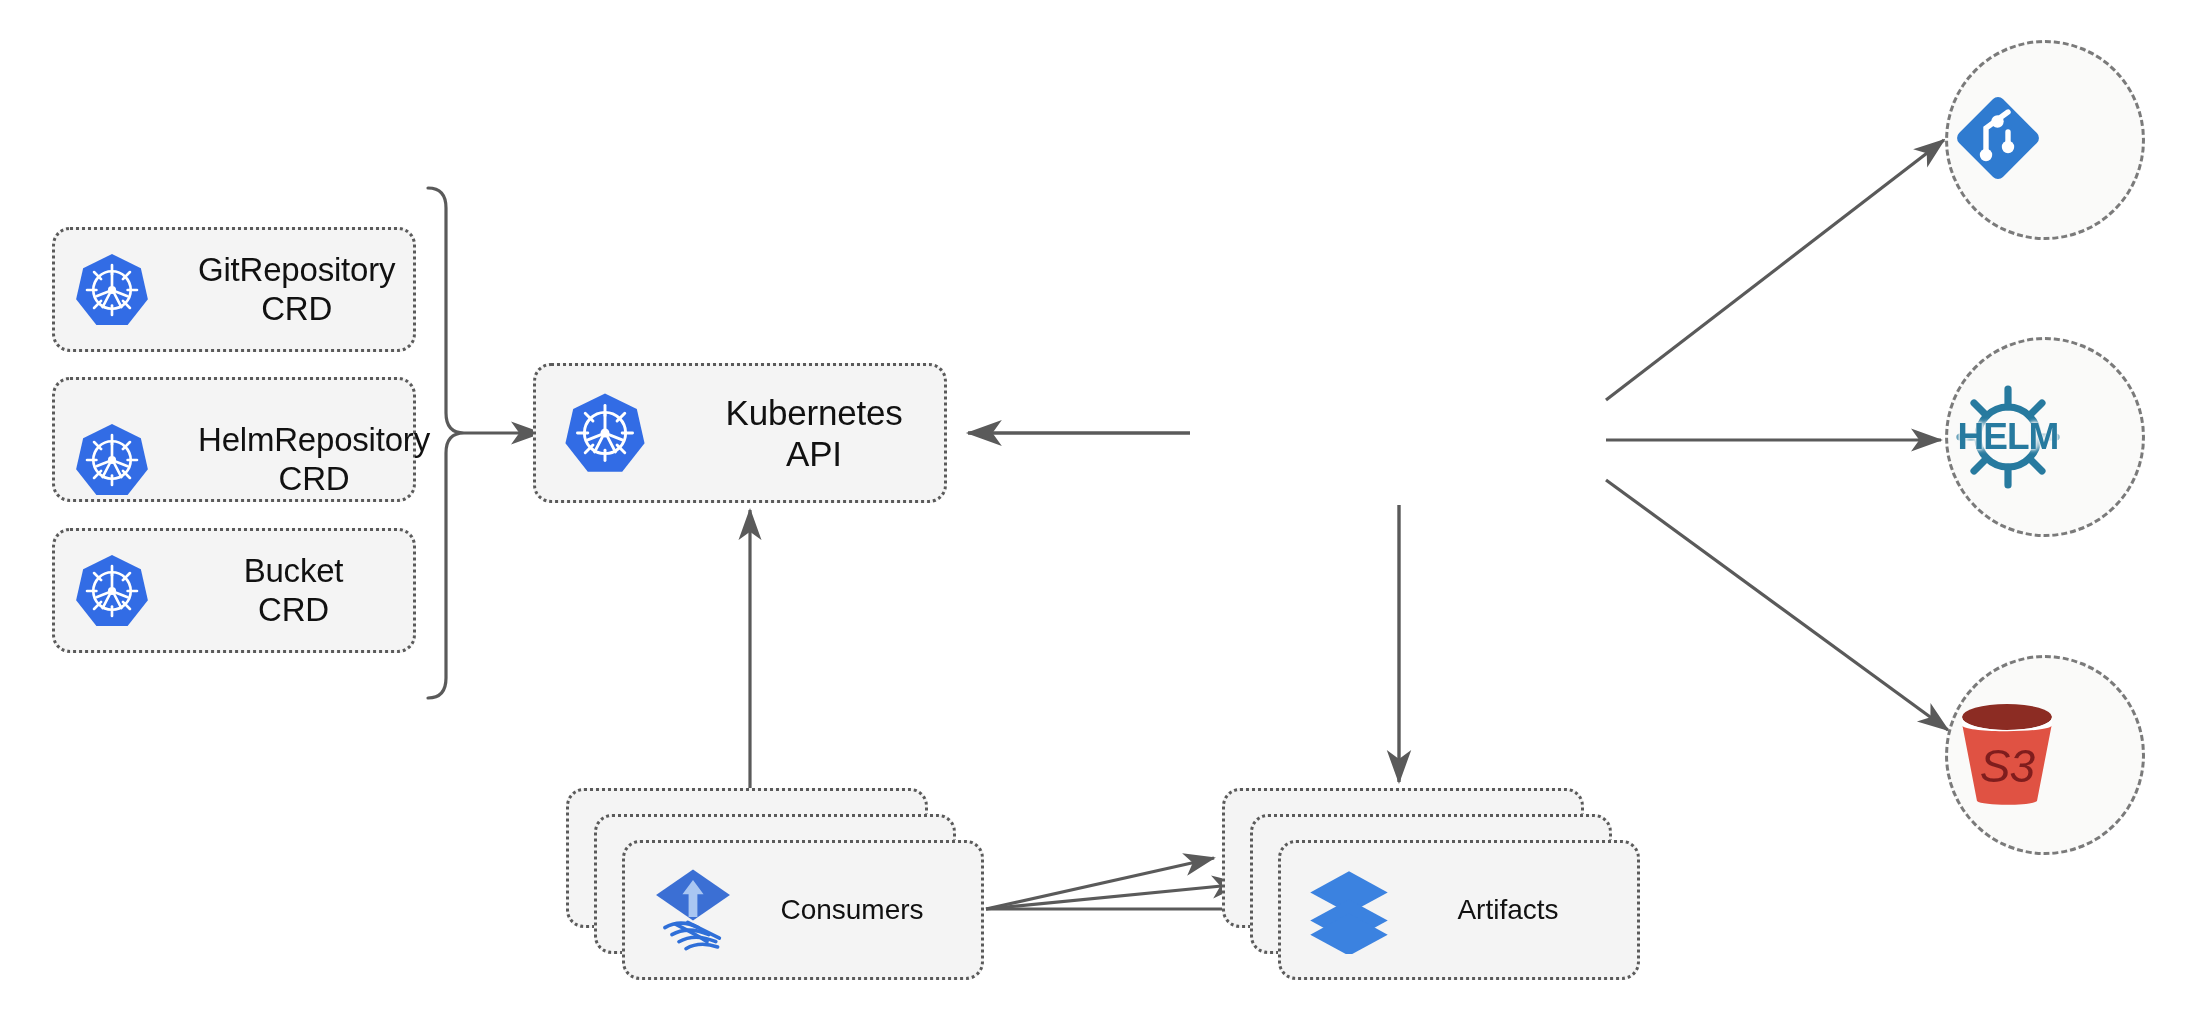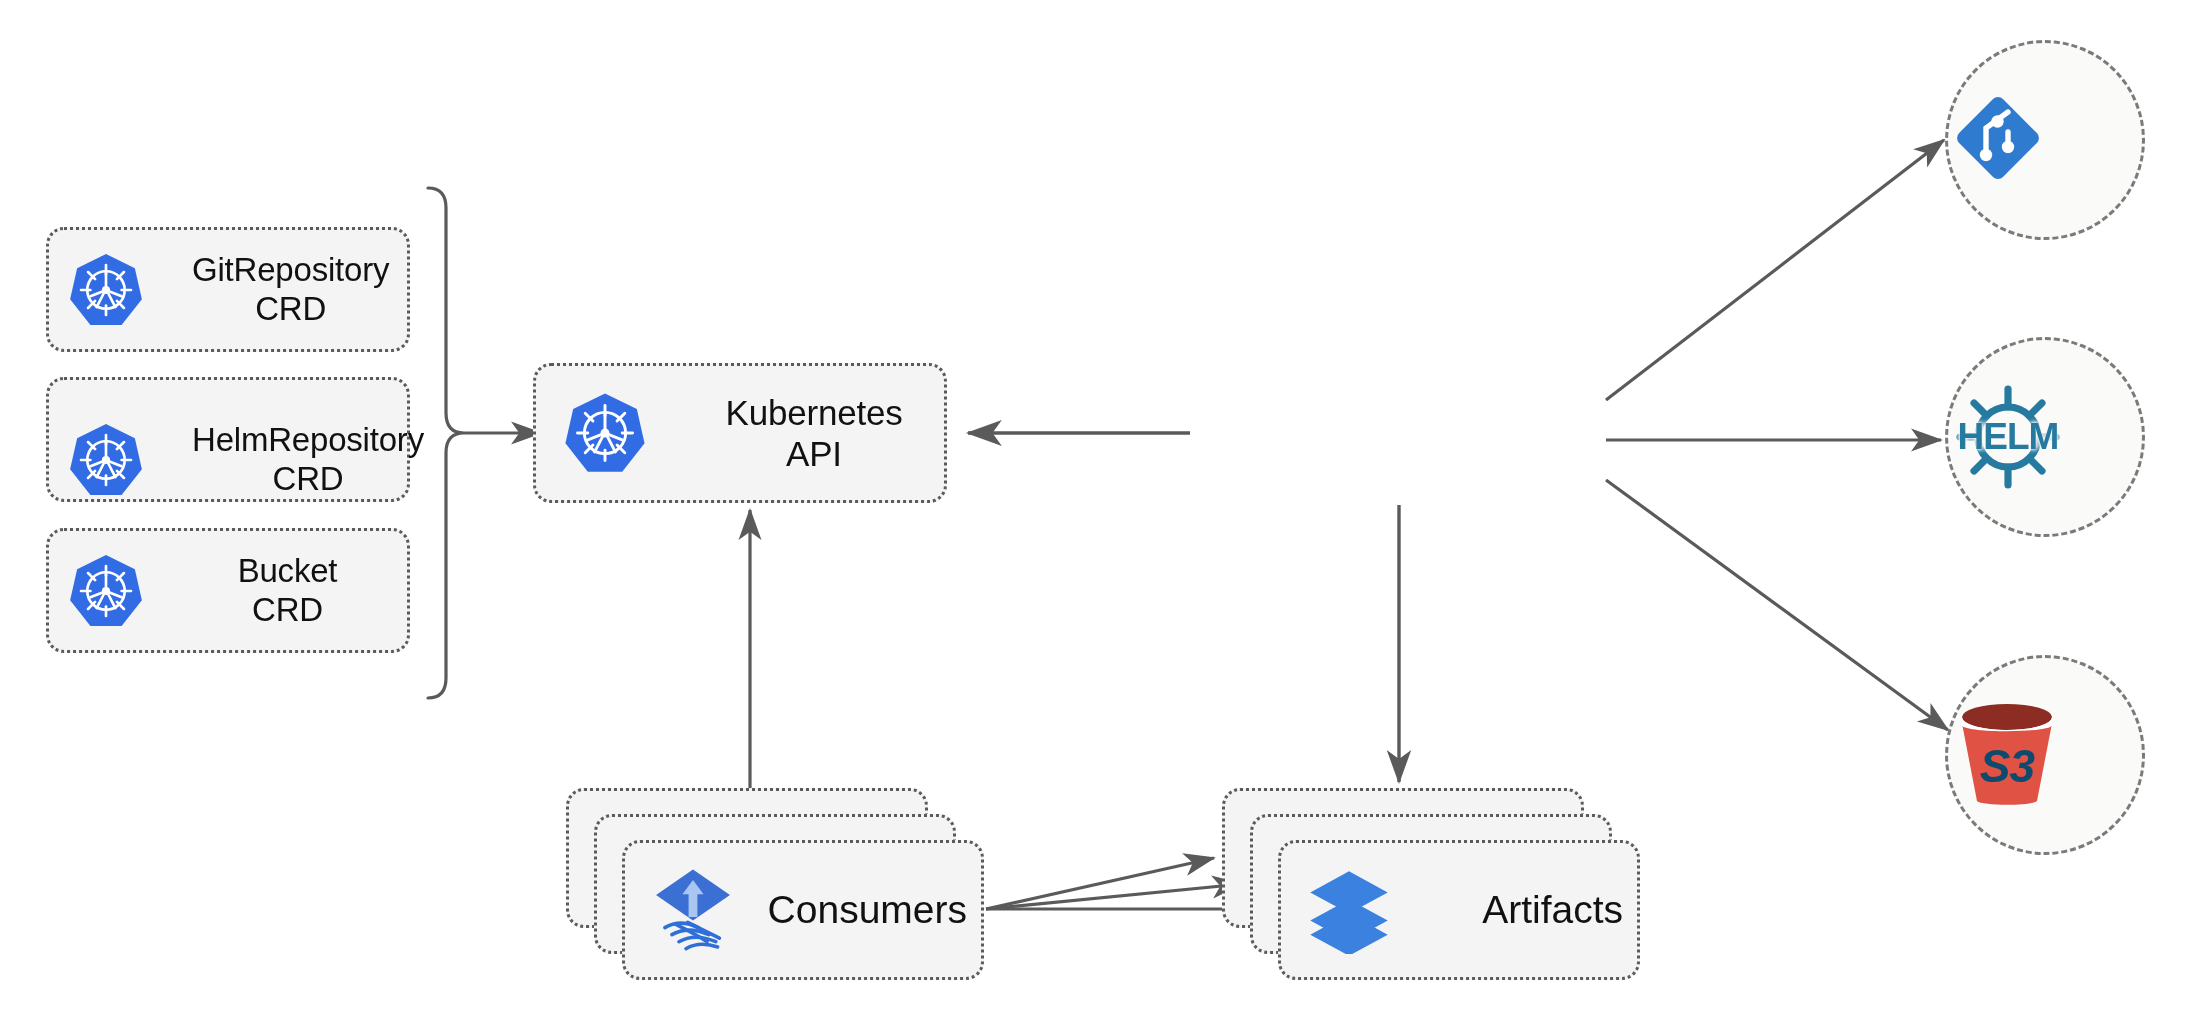--- a/index.html
+++ b/index.html
@@ -29,21 +29,21 @@
     flex:1 1 auto;
     text-align:center;
     color:#111111;
     font-size:33px;
     line-height:1.18;
     white-space:pre-line;
     letter-spacing:-0.2px;
   }
 
   
-  .crd-box { left:46px; width:364px; height:125px; padding:0 14px 0 18px;gap:47px; }
+  .crd-box { left:52px; width:364px; height:125px; padding:0 14px 0 18px;gap:47px; }
   .crd-box .icon-slot { width:78px; height:78px; }
   .crd-box .node-label { font-size:33px; padding-right:10px; }
 
   
   #node-k8s-api { left:533px; top:363px; width:414px; height:140px; padding:0 22px 0 26px;gap:48px; }
   #node-k8s-api .icon-slot { width:86px; height:86px; }
   #node-k8s-api .node-label { font-size:35px; padding-left:10px; }
 
   
   #node-source-controller { left:1192px; top:363px; width:414px; height:140px; padding:0 20px 0 34px; }
@@ -56,21 +56,21 @@
     position:absolute;
     background:#f4f4f4;
     border:3px dotted #5a5a5a;
     border-radius:18px;
     width:362px; height:140px;
   }
   .stack .sheet.s1 { left:0;   top:0;   z-index:1; }
   .stack .sheet.s2 { left:28px; top:26px; z-index:2; }
   .stack .sheet.s3 { left:56px; top:52px; z-index:3; display:flex; align-items:center; padding:0 14px 0 24px; }
   .stack .sheet.s3 .icon-slot { width:88px; height:88px; flex:0 0 auto; display:flex; align-items:center; justify-content:center; }
-  .stack .sheet.s3 .node-label { flex:1 1 auto; text-align:right; color:#111; font-size:39px; }
+  .stack .sheet.s3 .node-label { flex:1 1 auto; text-align:center; color:#111; font-size:28px; }
 
   #stack-consumers { left:566px; top:788px; width:420px; height:195px; }
   #stack-artifacts { left:1222px; top:788px; width:420px; height:195px; }
 
   
   .endpoint-circle {
     position:absolute;
     width:200px; height:200px;
     border-radius:50%;
     border:3px dashed #7a7a7a;
@@ -304,20 +304,20 @@
   </div>
 
   <div class="endpoint-circle" id="circle-s3">
     <span style="position:relative;display:block;width:118px;height:112px;">
       <svg viewBox="0 0 118 112" width="118" height="112" aria-hidden="true" style="position:absolute;left:0;top:0;">
         <ellipse cx="59" cy="18" rx="45" ry="13" fill="#8c2c23"></ellipse>
         <path d="M14,18 C14,25.5 34,31 59,31 C84,31 104,25.5 104,18 L104,24 C104,31.5 84,37 59,37 C34,37 14,31.5 14,24 Z" fill="#ffffff"></path>
         <path d="M14.5,27 L29,102 C34,107 84,107 89,102 L103.5,27 C97,34 21,34 14.5,27 Z" fill="#e05243"></path>
       </svg>
       <span style="position:absolute;left:0;top:22px;width:118px;height:90px;display:flex;align-items:center;justify-content:center;
-                   font-family:'Liberation Sans',sans-serif;font-weight:bold;font-style:italic;font-size:46px;color:#0c4a6e;
+                   font-family:'Liberation Sans',sans-serif;font-weight:normal;font-style:italic;font-size:46px;color:#7f1d1d;
                    letter-spacing:-1px;">S3</span>
     </span>
   </div>
 
   <span class="txt-hidden">Custom Resource Definitions</span>
   <span class="txt-hidden">Flux source-controller architecture</span>
 </div>
 
 </body></html>

